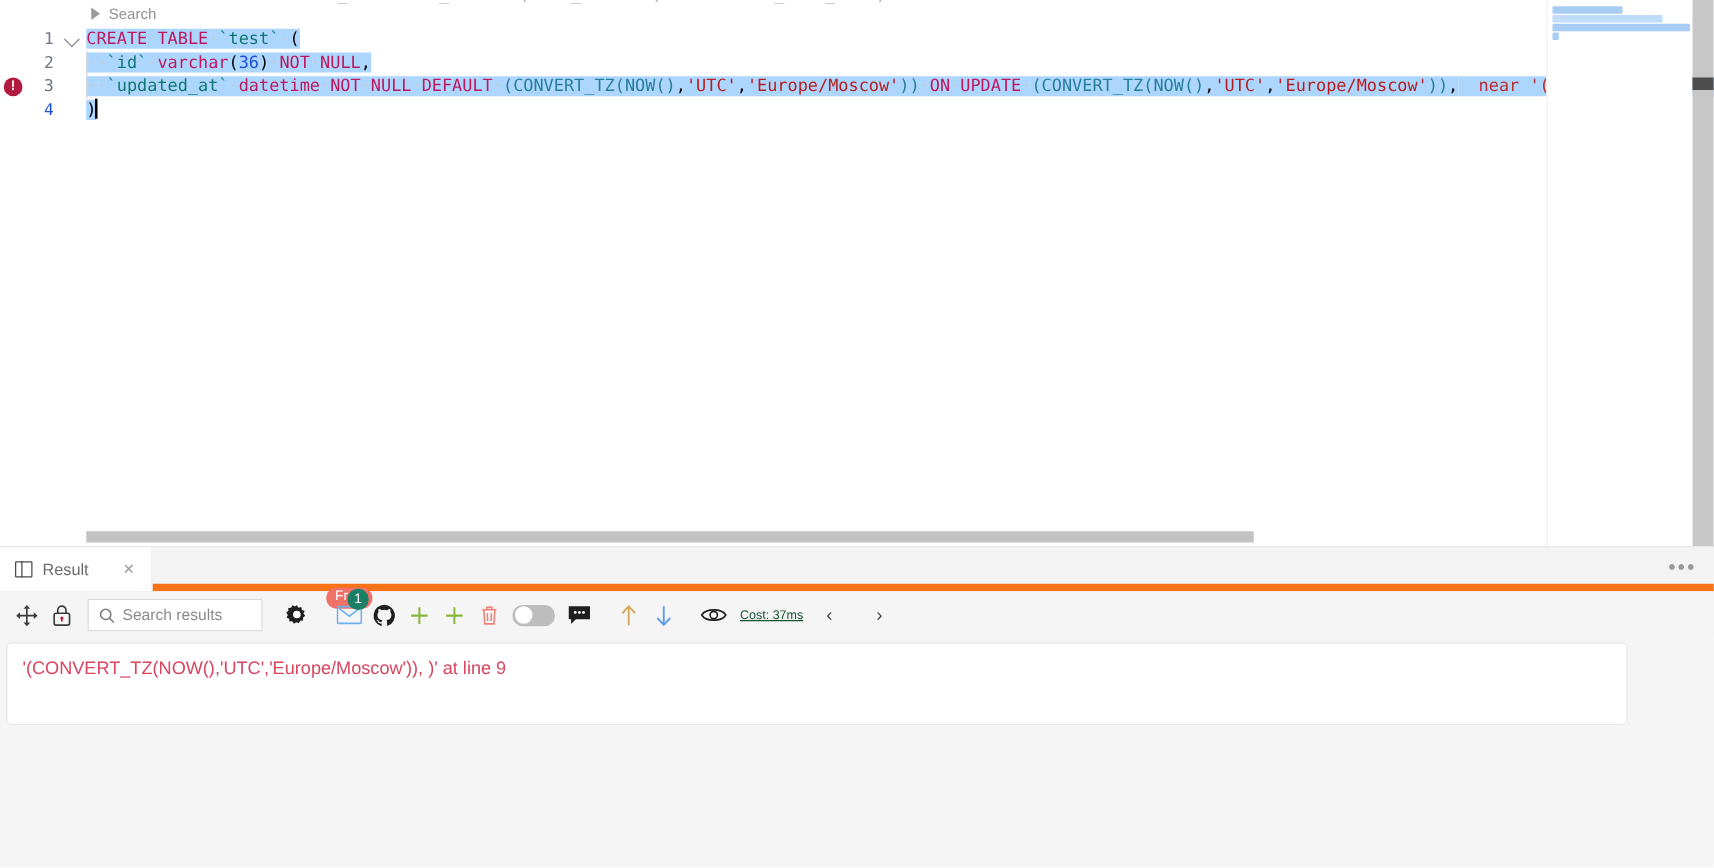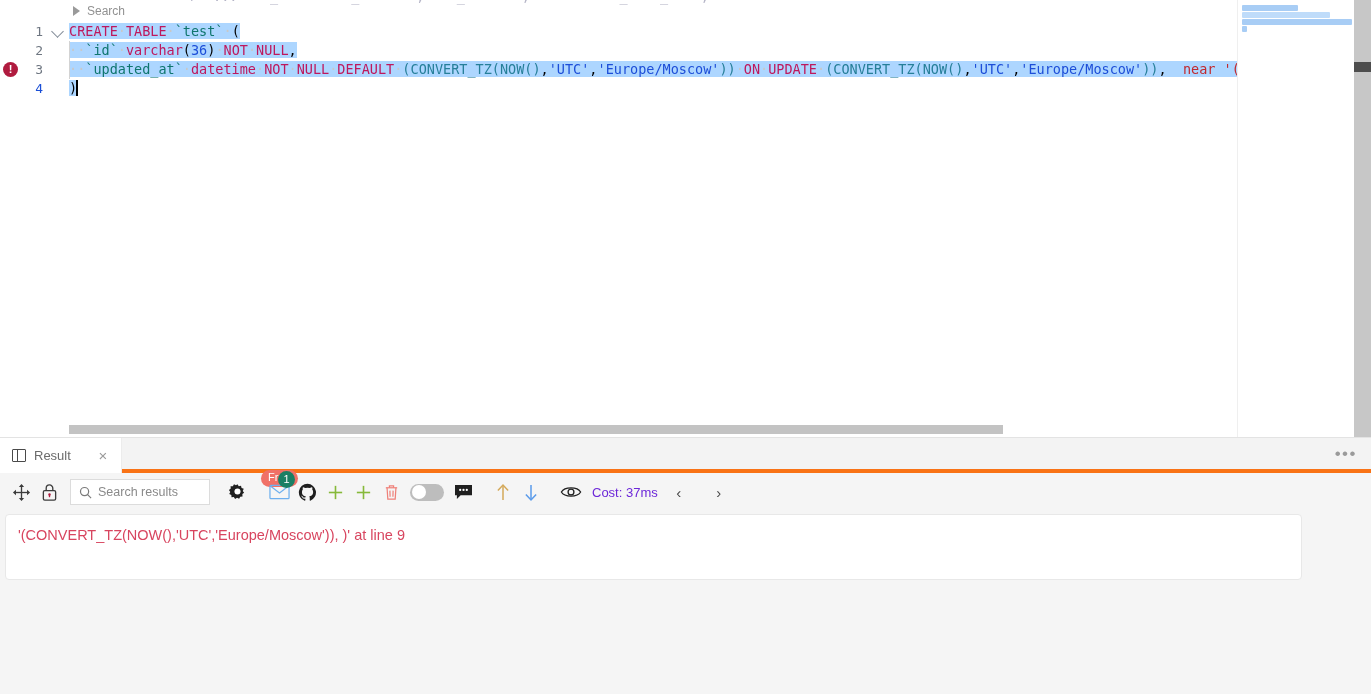--- a/index.html
+++ b/index.html
@@ -60,21 +60,21 @@
   .code-area {
     position: absolute; left: 69px; top: 22px; right: 0; height: 400px;
     font-family: "DejaVu Sans Mono", monospace; font-size: 13.5px;
     line-height: 19px; white-space: pre; color: #000;
   }
   .cline { height: 19px; position: relative; white-space: pre; }
   .sel { background: #add6ff; }
   .kw  { color: #be185d; }
   .id  { color: #0f766e; }
   .fn  { color: #267f99; }
-  .str { color: #1d4ed8; }
+  .str { color: #b91c1c; }
   .num { color: #1d4ed8; }
   .pl  { color: #000000; }
   .dot { color: #c8c8c8; }
   .hint { color: #c1292e; background: #add6ff; }
   .caret {
     display: inline-block; width: 1.5px; height: 16px; background: #000;
     vertical-align: -3px; margin-left: -1px;
   }
   .indentguide {
     position: absolute; left: 0; top: 0; width: 1px; height: 19px; background: #d3d3d3;
@@ -96,21 +96,21 @@
     position: absolute; left: 69px; top: 425px; width: 934px; height: 9px; background: #c3c3c3;
   }
 
   
   #panel {
     position: absolute; left: 0; top: 437px; width: 1371px; height: 257px;
     background: #f5f5f5; border-top: 1px solid #e3e3e3;
   }
   .tabbar {
     position: relative; height: 35px; background: #f3f3f3;
-    border-bottom: 4px solid #f97316;
+    border-bottom: 6px solid #f97316;
   }
   .tab {
     position: absolute; left: 0; top: 0; height: 35px; width: 122px;
     background: #ffffff; display: flex; align-items: center; gap: 8px;
     padding: 0 10px 0 12px; font-size: 13px; color: #6b6b6b;
     border-right: 1px solid #ececec;
   }
   .tab-icon {
     width: 14px; height: 13px; border: 1.4px solid #4a4a4a; border-radius: 1px;
     position: relative; flex: 0 0 auto;
@@ -136,21 +136,21 @@
     width: 26px; height: 26px; display: flex; align-items: center; justify-content: center;
     position: relative; flex: 0 0 auto;
   }
   .searchbox {
     width: 140px; height: 26px; background: #fff; border: 1px solid #dcdcdc;
     display: flex; align-items: center; gap: 6px; padding: 0 8px;
     margin-left: 6px; margin-right: 10px; flex: 0 0 auto;
   }
   .searchbox .ph { font-size: 12.5px; color: #8a8a8a; }
   .cost {
-    font-size: 13px; color: #6d28d9; margin: 0 8px 0 6px; white-space: nowrap;
+    font-size: 10px; color: #14532d; margin: 0 8px 0 6px; white-space: nowrap; text-decoration: underline;
   }
   .nav-arrow { font-size: 15px; color: #4a4a4a; width: 22px; text-align: center; }
 
   .badge-free {
     position: absolute; left: 8px; top: -9px; background: #f07167; color: #fff;
     font-size: 11px; padding: 1px 7px 2px; border-radius: 10px; line-height: 1.25;
     font-family: "Liberation Sans", sans-serif;
     margin-left: 29px;
   }
   .badge-one {

